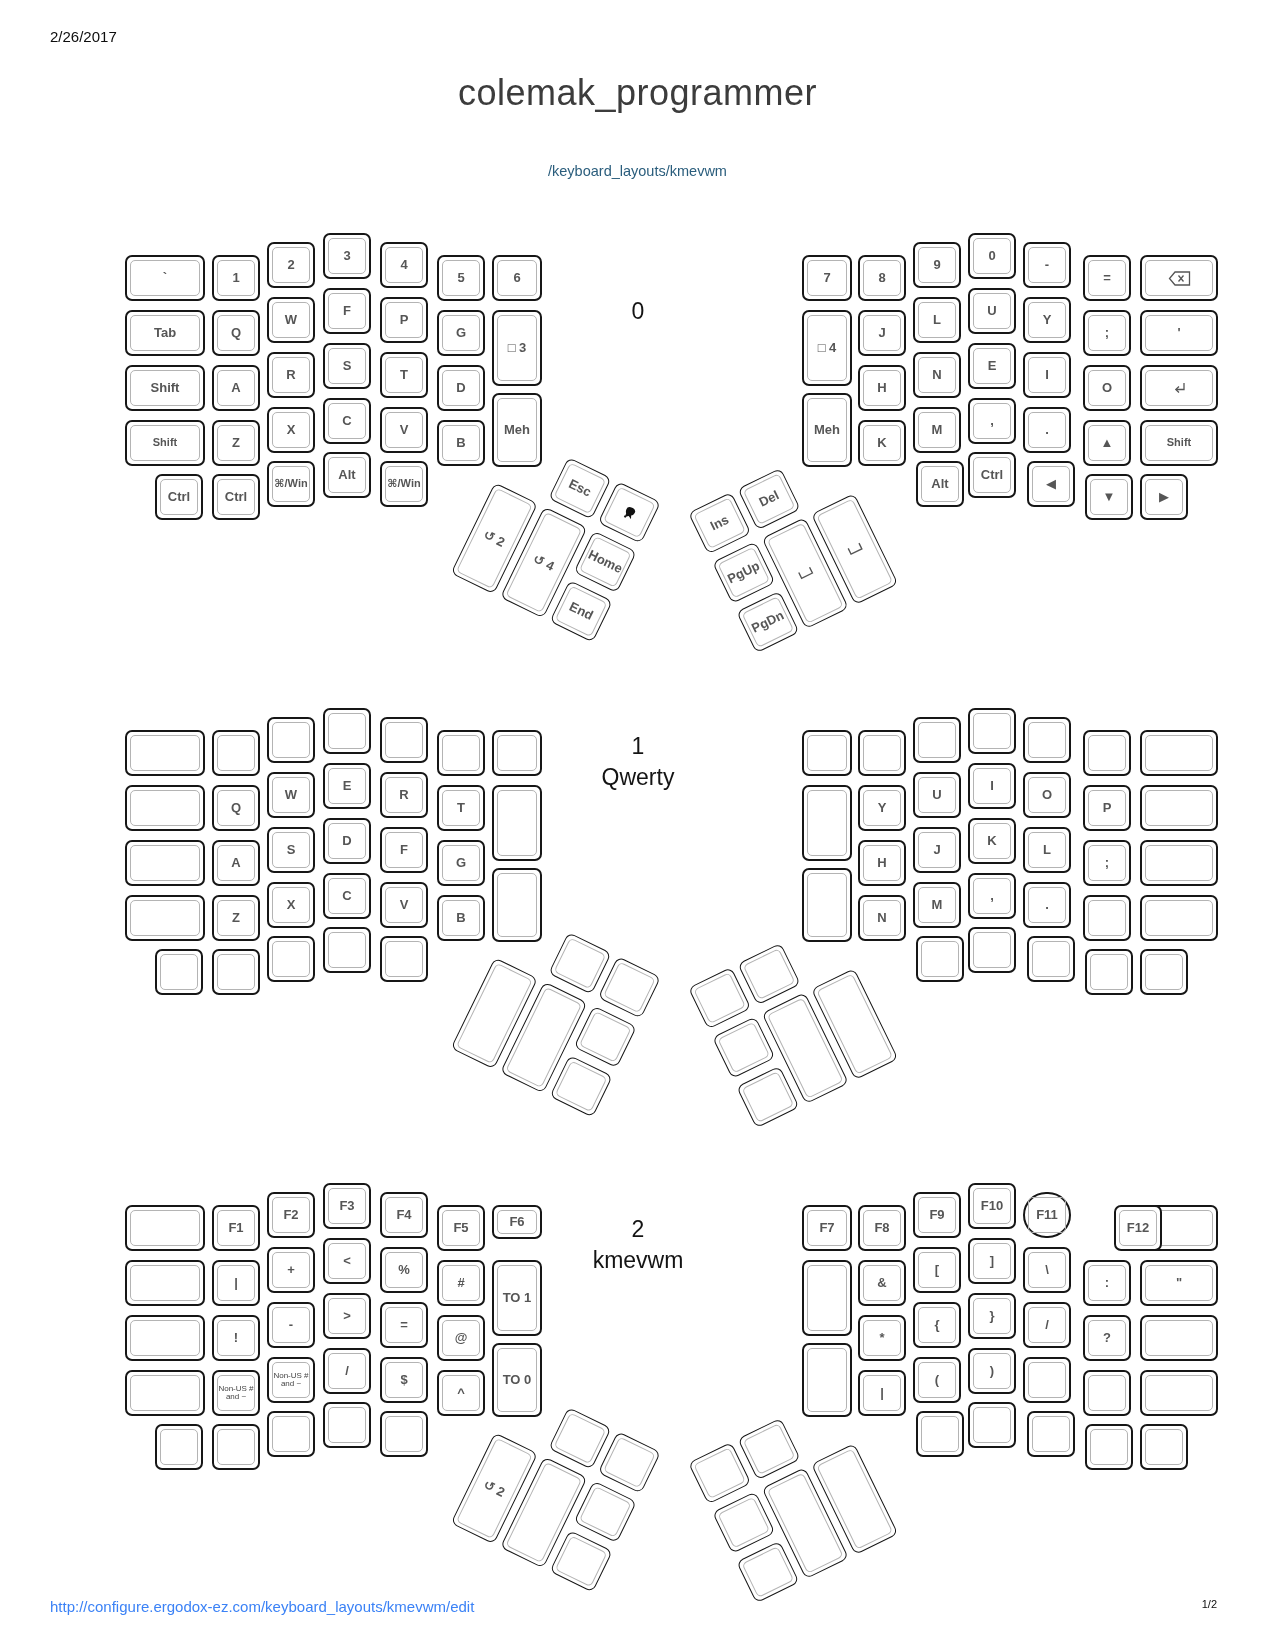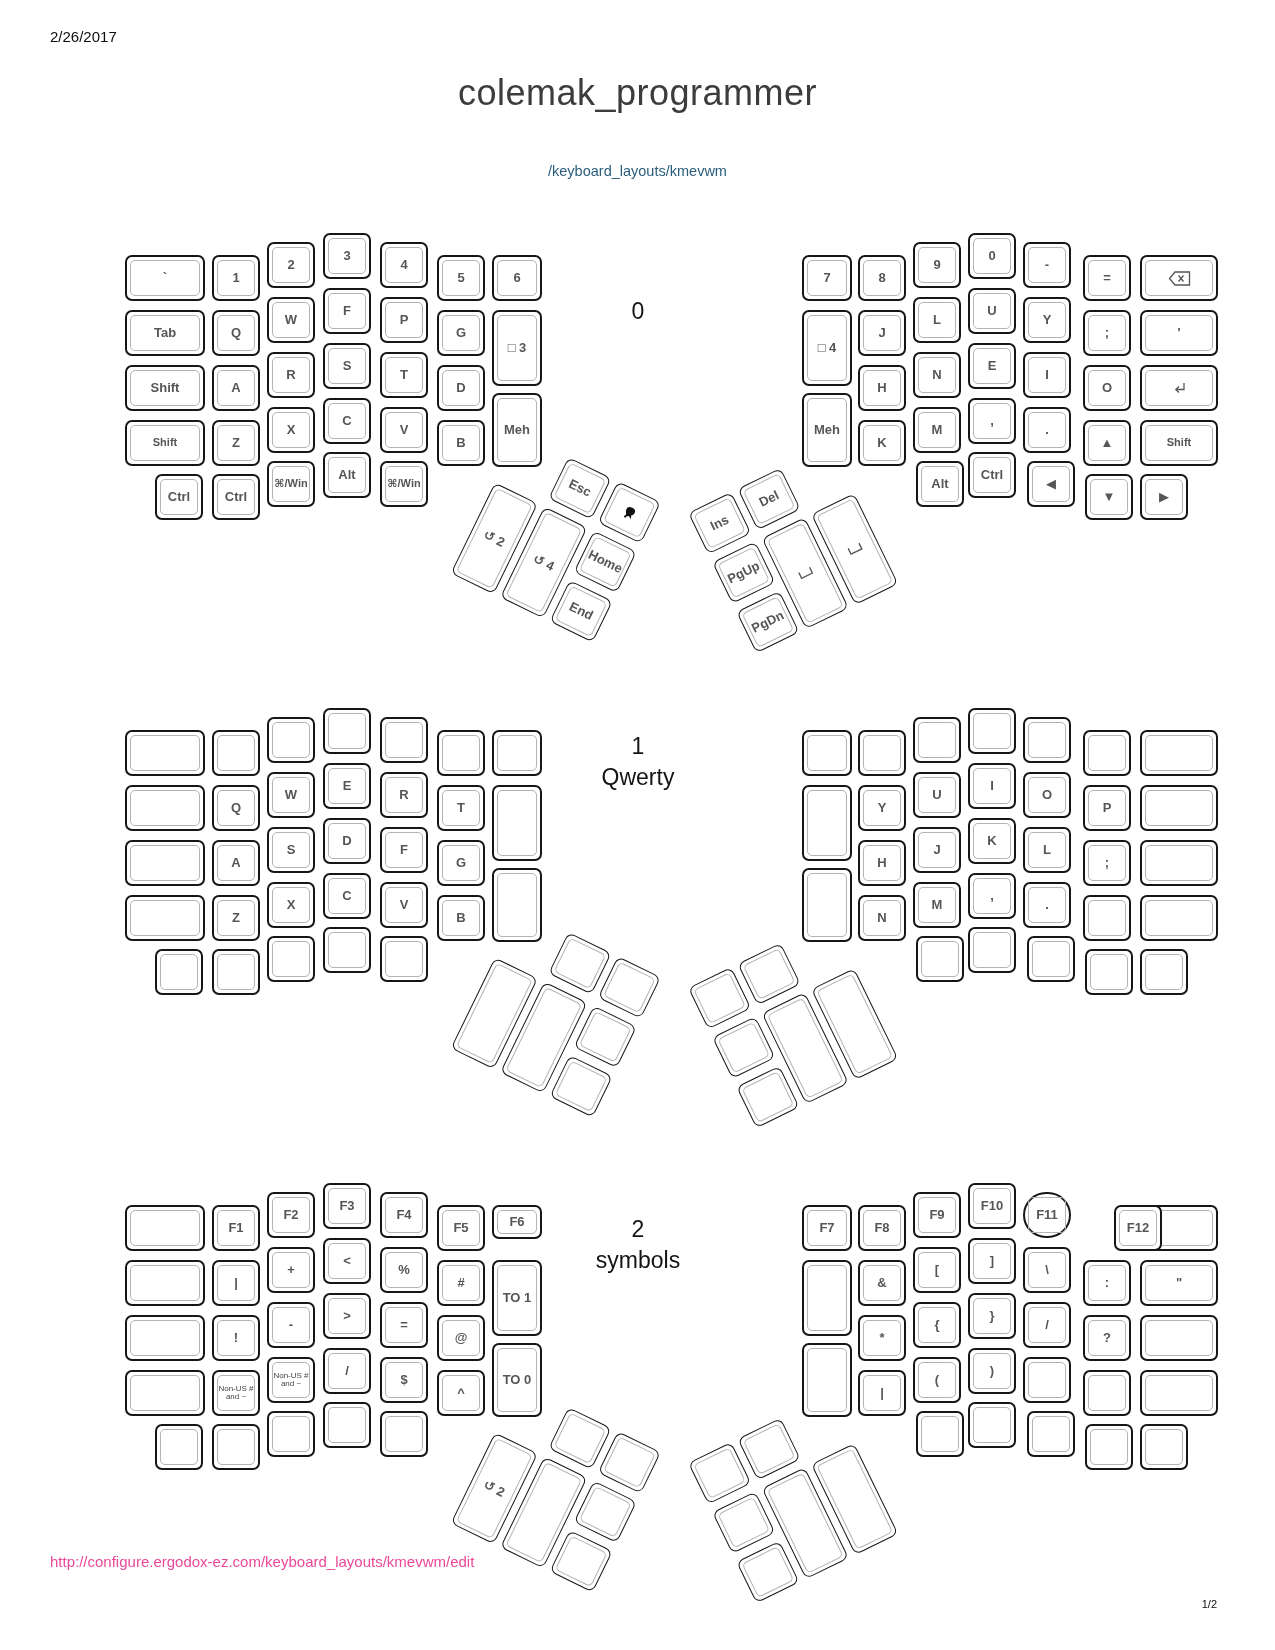--- a/index.html
+++ b/index.html
@@ -7,21 +7,21 @@
     position:relative;width:1275px;height:1650px;background:#ffffff;
     font-family:"Liberation Sans","DejaVu Sans",sans-serif;color:#111;
     overflow:hidden;margin:0 auto;
   }
   .hdr-date{position:absolute;left:50px;top:28px;font-size:15px;color:#0d0d0d;}
   .hdr-title{position:absolute;left:0;top:28px;width:100%;text-align:center;font-size:15px;color:#0d0d0d;}
   .title{position:absolute;left:0;top:72px;width:100%;text-align:center;
          font-size:36px;font-weight:400;color:#3c3c3c;margin:0;letter-spacing:0.5px;}
   .permalink{position:absolute;left:0;top:163px;width:100%;text-align:center;
          font-size:14.5px;color:#2a5d7c;text-decoration:none;cursor:pointer;}
-  .ftr-url{position:absolute;left:50px;top:1553px;font-size:15px;color:#ec4899;}
+  .ftr-url{position:absolute;left:50px;top:1598px;font-size:15px;color:#3b82f6;}
   .ftr-page{position:absolute;right:58px;top:1598px;font-size:11px;color:#0d0d0d;}
 
   .layer-label{position:absolute;width:400px;text-align:center;color:#141414;}
   .layer-label .idx{font-size:23px;line-height:1.35;}
   .layer-label .nm{font-size:23px;line-height:1.35;}
 
   .key{position:absolute;background:#fff;border:2px solid #161616;border-radius:7px;box-sizing:border-box;}
   .cap{position:absolute;left:3px;right:3px;top:3px;bottom:3px;border:1.5px solid #b4b4b4;border-radius:5px;
        display:flex;align-items:center;justify-content:center;text-align:center;
        color:#565656;font-weight:bold;font-size:13px;line-height:1.05;overflow:hidden;}
@@ -751,21 +751,21 @@
             </div>
             <div class="key" style="left: 0px; top: 110px; width: 48px; height: 46px;">
               <div class="cap"></div>
             </div>
           </div>
         </div>
       </div>
       <div>
         <div class="layer-label" style="left: 438px; top: 1214px;">
           <div class="idx">2</div>
-          <div class="nm">symbols</div>
+          <div class="nm">kmevwm</div>
         </div>
         <div>
           <div class="key" style="left: 125px; top: 1205px; width: 80px; height: 46px;">
             <div class="cap"></div>
           </div>
           <div class="key" style="left: 125px; top: 1260px; width: 80px; height: 46px;">
             <div class="cap"></div>
           </div>
           <div class="key" style="left: 125px; top: 1315px; width: 80px; height: 46px;">
             <div class="cap"></div>

